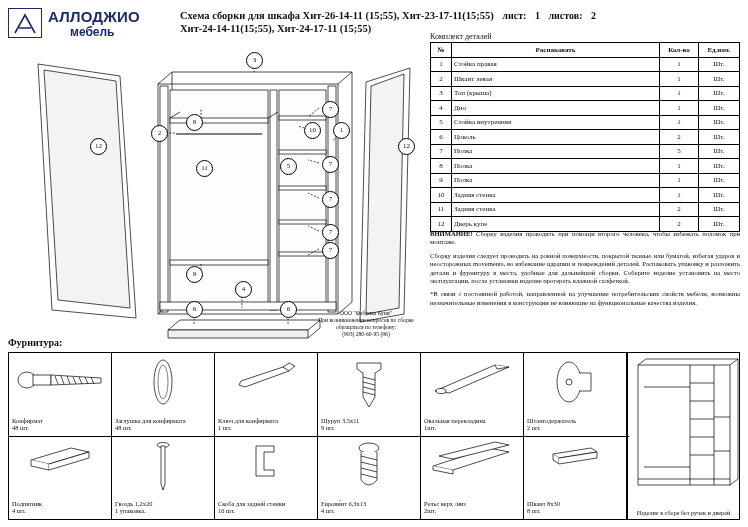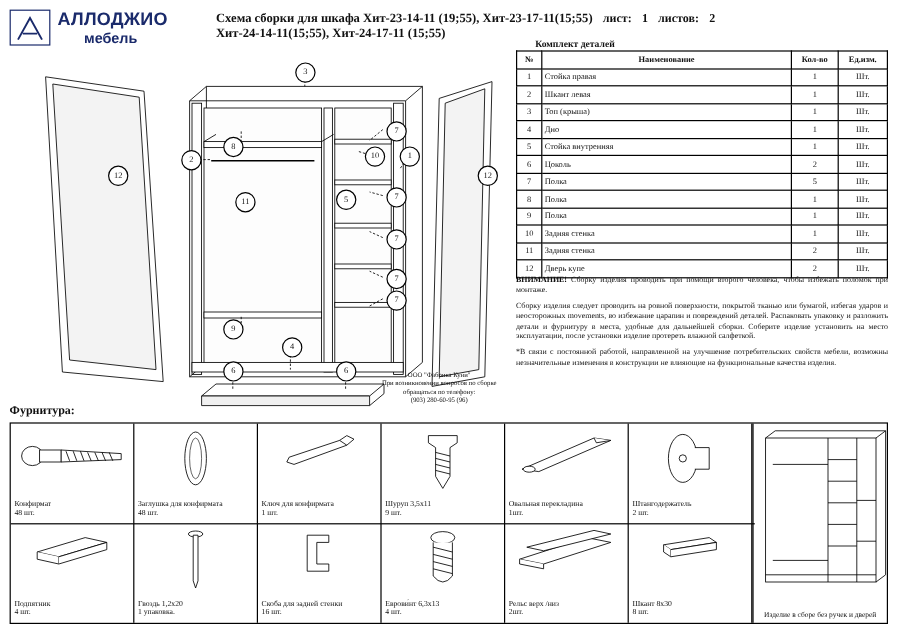--- a/index.html
+++ b/index.html
@@ -18,21 +18,21 @@
   .logo-mark{position:absolute;left:0;top:0;width:34px;height:30px;border:1.6px solid #1a2a6b;box-sizing:border-box;}
   .logo-mark svg{position:absolute;left:0;top:0;}
   .logo-name{position:absolute;left:40px;top:0px;font-family:"Liberation Sans",sans-serif;font-weight:bold;font-size:15px;color:#1a2a6b;letter-spacing:.2px;}
   .logo-sub{position:absolute;left:62px;top:17px;font-family:"Liberation Sans",sans-serif;font-weight:bold;font-size:12px;color:#1a2a6b;}
 
   .title{position:absolute;left:180px;top:9px;width:450px;font-size:10.5px;font-weight:bold;line-height:13px;}
   .sheet{position:absolute;right:8px;top:10px;font-size:10px;font-weight:bold;text-align:right;}
   .sheet span{margin-left:6px;}
 
   
-  .spec-title{position:absolute;left:446px;top:32px;font-size:8px;font-weight:bold;}
+  .spec-title{position:absolute;left:430px;top:32px;font-size:8px;font-weight:normal;}
   table.spec{position:absolute;left:430px;top:42px;width:310px;border-collapse:collapse;font-size:7px;}
   table.spec th, table.spec td{border:0.7px solid #000;padding:1px 2px;height:11.5px;line-height:10px;}
   table.spec th{font-weight:bold;text-align:center;font-size:7px;}
   table.spec td.num{text-align:center;width:16px;}
   table.spec td.qty{text-align:center;width:34px;}
   table.spec td.unit{text-align:center;width:36px;}
 
   
   .warn{position:absolute;left:430px;top:230px;width:310px;font-size:6.6px;line-height:8.4px;text-align:justify;}
   .warn b{font-weight:bold;}
@@ -68,37 +68,37 @@
     <div class="logo-mark">
       <svg width="34" height="30" viewBox="0 0 34 30">
         <path d="M6 24 L16 6 L26 24 M10 19 L22 19" stroke="#1a2a6b" stroke-width="1.6" fill="none"></path>
       </svg>
     </div>
     <div class="logo-name">АЛЛОДЖИО</div>
     <div class="logo-sub">мебель</div>
   </div>
 
   <div class="title">
-    <div>Схема сборки для шкафа Хит-23-14-11 (19;55), Хит-23-17-11(15;55)</div>
+    <div>Схема сборки для шкафа Хит-26-14-11 (15;55), Хит-23-17-11(15;55)</div>
     <div>Хит-24-14-11(15;55), Хит-24-17-11 (15;55)</div>
   </div>
 
   <div class="sheet">
     <span>лист:</span>
     <span>1</span>
     <span>листов:</span>
     <span>2</span>
   </div>
 
   <div class="spec-title">Комплект деталей</div>
   <table class="spec">
     <thead>
         <tr>
       <th>№</th>
-      <th>Наименование</th>
+      <th>Распаковать</th>
       <th>Кол-во</th>
       <th>Ед.изм.</th>
     </tr>
       </thead>
     <tbody id="spec-body">
         <tr>
           <td class="num">1</td>
           <td>Стойка правая</td>
           <td class="qty">1</td>
           <td class="unit">Шт.</td>

